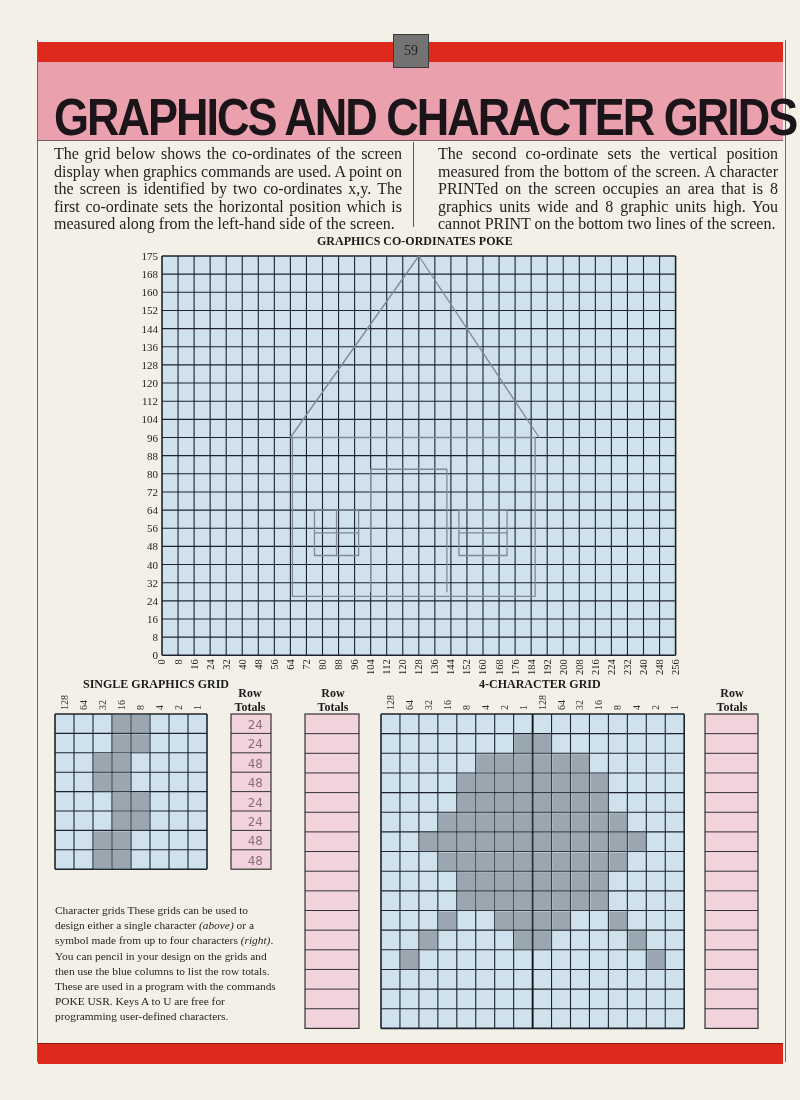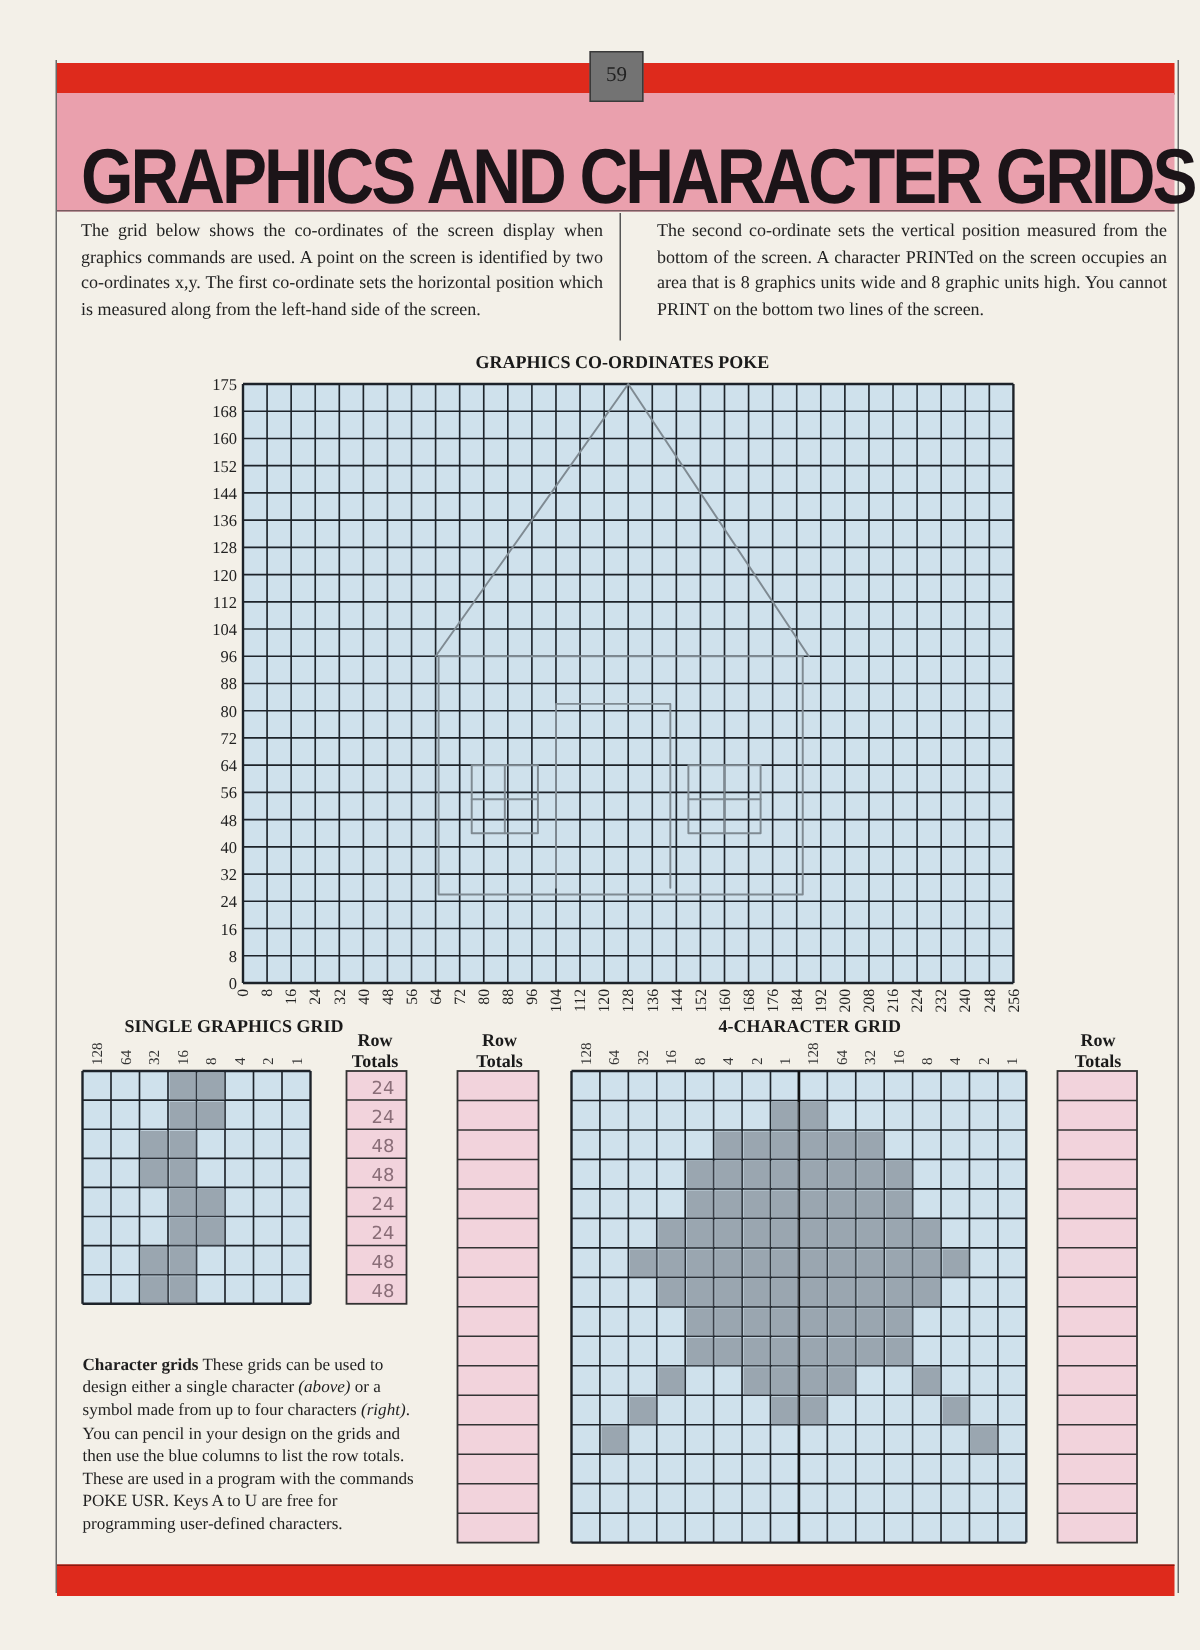--- a/index.html
+++ b/index.html
@@ -26,21 +26,21 @@
     position: absolute; left: 38px; top: 62px; width: 745px; height: 78px;
     background: #eaa0ad; border-bottom: 1px solid #7a5a60;
   }
   .title {
     position: absolute; left: 54px; top: 88px; width: 720px;
     font-family: "Liberation Sans", sans-serif; font-weight: bold;
     font-size: 45px; letter-spacing: -2px; color: #1b1418;
     transform: scaleY(1.15); transform-origin: left top; white-space: nowrap;
   }
   .intro {
-    position: absolute; top: 145px; font-size: 12px; line-height: 17.6px;
+    position: absolute; top: 145px; font-size: 16px; line-height: 17.6px;
     text-align: justify; color: #222;
   }
   .intro.left { left: 54px; width: 348px; }
   .intro.right { left: 438px; width: 340px; }
   .intro-divider {
     position: absolute; left: 413px; top: 142px; width: 1px; height: 85px; background: #555;
   }
   .section-label {
     position: absolute; font-weight: bold; font-size: 12px; white-space: nowrap; color: #1a1a1a;
   }
@@ -50,21 +50,21 @@
   }
   svg { position: absolute; left: 0; top: 0; overflow: visible; }
   .ylab { font-family: "Liberation Serif", serif; font-size: 11px; fill: #222; }
   .xlab { font-family: "Liberation Serif", serif; font-size: 10.5px; fill: #222; }
   .bitlab { font-family: "Liberation Serif", serif; font-size: 10px; fill: #333; }
   .hand { font-family: "DejaVu Sans", sans-serif; font-size: 12px; fill: #8a6e78; }
   .caption {
     position: absolute; left: 55px; top: 903px; width: 225px;
     font-size: 11.4px; line-height: 15.2px; color: #1f1f1f;
   }
-  .caption b { font-weight: bold; margin-top: 32px; }
+  .caption b { font-weight: normal; margin-top: 32px; }
   .bottom-bar {
     position: absolute; left: 38px; top: 1043px; width: 745px; height: 20px;
     background: #de2a1c; border-top: 1px solid #8a1a10;
   }
 </style>
 </head>
 <body>
 
 <div class="page-frame"></div>
 <div class="top-bar"></div>

